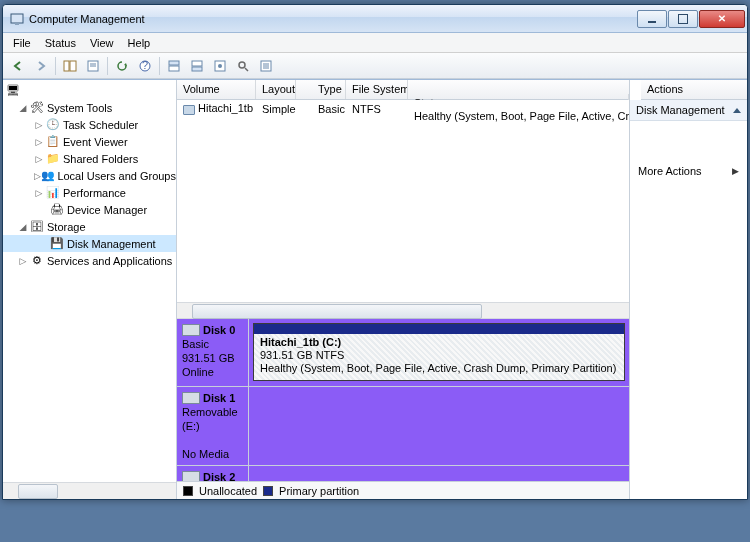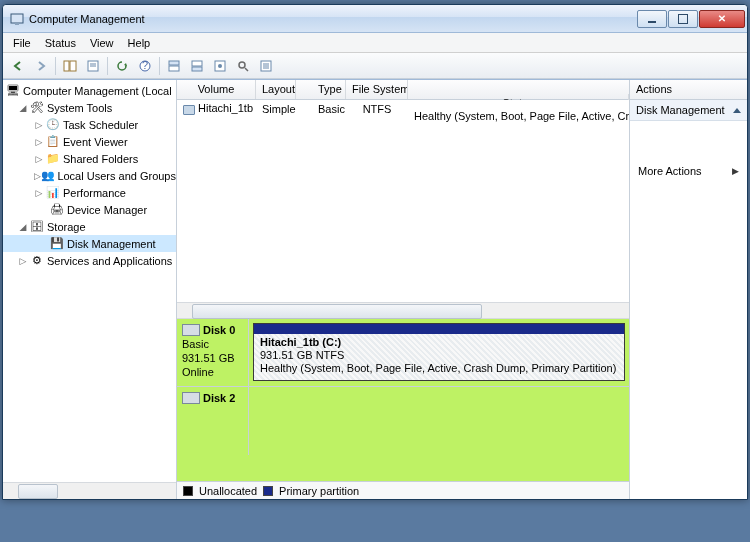--- a/index.html
+++ b/index.html
@@ -28,45 +28,45 @@
 .tree { width:174px; border-right:1px solid #c7d0da; display:flex; flex-direction:column; background:#fff; min-height:0;}
 .tree-content { flex:1; overflow:hidden; padding-top:2px;}
 .tree-row { display:flex; align-items:center; height:17px; padding-left:2px; white-space:nowrap;}
 .tree-row.selected { background:#cce8ff;}
 .twisty { width:12px; text-align:center; color:#6a6a6a; font-size:9px; cursor:default;}
 .ticon { width:16px; height:14px; display:flex; align-items:center; justify-content:center; margin-right:2px; font-size:11px;}
 .ind1{padding-left:14px;} .ind2{padding-left:30px;} .ind3{padding-left:46px;}
 
 .center { flex:1; display:flex; flex-direction:column; border-right:1px solid #c7d0da; min-width:0; min-height:0;}
 .listhdr { height:20px; background:linear-gradient(#fdfdfe,#eef0f3); border-bottom:1px solid #c7d0da; display:flex;}
-.col { border-right:1px solid #d6dadf; padding:3px 6px; overflow:hidden; white-space:nowrap;text-align:center;}
+.col { border-right:1px solid #d6dadf; padding:3px 6px; overflow:hidden; white-space:nowrap;}
 .c-vol{width:79px;} .c-lay{width:40px;} .c-typ{width:34px;margin-left:16px;} .c-fs{width:62px;} .c-st{flex:1;margin-top:14px;}
 
 .listbody { height:202px; overflow:hidden; background:#fff;}
 .listrow { display:flex; height:17px; align-items:center;}
 .listrow .col { border:none; padding:1px 6px;}
 .vol-icon { width:12px; height:10px; background:#c8d8e8; border:1px solid #6a89ab; border-radius:1px; display:inline-block; margin-right:3px; vertical-align:middle;}
 
 .hscroll { height:17px; background:#f0f0f0; border-top:1px solid #d6dadf; border-bottom:1px solid #d6dadf; position:relative;}
 .hthumb { position:absolute; height:15px; top:1px; background:linear-gradient(#f4f6f9,#dde4ec); border:1px solid #b8c2cd; border-radius:2px;}
 
-.diskpane { flex:1; background:#bef264; overflow:hidden;}
+.diskpane { flex:1; background:#8b5cf6; overflow:hidden;}
 .diskrow { display:flex; border-bottom:1px solid #c7d0da; min-height:68px;}
 .diskinfo { width:72px; border-right:1px solid #c7d0da; padding:4px 5px; line-height:14px;}
 .diskinfo .dicon{ width:18px; height:12px; background:#d6dde5; border:1px solid #7a8a9a; display:inline-block; margin-right:3px; vertical-align:-2px;}
 .diskvols { flex:1; padding:4px;}
 .volbox { border:1px solid #3a3a3a; height:58px; display:flex; flex-direction:column;}
 .volbar { height:10px; background:#1a2a8a;}
 .volbody { flex:1; padding:2px 6px; line-height:13px; background:repeating-linear-gradient(45deg,#f8f8f8,#f8f8f8 2px,#e8ecef 2px,#e8ecef 4px);}
 
 .legend { height:18px; border-top:1px solid #c7d0da; display:flex; align-items:center; padding:0 6px; gap:6px; background:#f7f8f9;}
 .swatch { width:10px; height:10px; border:1px solid #444; }
 
 .actions { width:117px; display:flex; flex-direction:column; background:#fff;}
-.acthdr { height:20px; background:linear-gradient(#fdfdfe,#eef0f3); border-bottom:1px solid #c7d0da; padding:3px 6px; font-weight:normal;}
+.acthdr { height:20px; background:linear-gradient(#fdfdfe,#eef0f3); border-bottom:1px solid #c7d0da; padding:3px 6px; font-weight:normal;margin-left:11px;}
 .actsub { padding:4px 6px; background:#eef3fa; border-bottom:1px solid #d6dfe9; display:flex; justify-content:space-between; align-items:center;}
 .actitem { padding:4px 8px; display:flex; justify-content:space-between; align-items:center;margin-top:40px;}
 .arrow-up{width:0;height:0;border-left:4px solid transparent;border-right:4px solid transparent;border-bottom:5px solid #3a5a7a;}
 .arrow-r{color:#3a3a3a;font-size:9px;}
 
 .btm-scroll { height:17px; background:#f0f0f0; border-top:1px solid #d6dadf; position:relative;}
 </style>
 </head>
 <body>
 
@@ -166,21 +166,20 @@
         </svg>
       </div>
   </div>
 
   <div class="body">
 
     <div class="tree">
       <div class="tree-content">
         <div class="tree-row">
           <span class="ticon">🖥</span>
-          <span>Computer Management (Local</span>
         </div>
         <div class="tree-row ind1">
           <span class="twisty">◢</span>
           <span class="ticon">🛠</span>
           <span>System Tools</span>
         </div>
         <div class="tree-row ind2">
           <span class="twisty">▷</span>
           <span class="ticon">🕒</span>
           <span>Task Scheduler</span>
@@ -263,20 +262,29 @@
               <div class="volbar"></div>
               <div class="volbody">
                 <b>Hitachi_1tb  (C:)</b><br>
                 <span>931.51 GB NTFS</span><br>
                 <span>Healthy (System, Boot, Page File, Active, Crash Dump, Primary Partition)</span>
               </div>
             </div>
           </div>
         </div>
 
+        <div class="diskrow">
+          <div class="diskinfo">
+            <div><span class="dicon"></span><b>Disk 1</b></div>
+            <div>Removable (E:)</div>
+            <br>
+            <div>No Media</div>
+          </div>
+          <div class="diskvols"></div>
+        </div>
 
         <div class="diskrow" style="border-bottom:none;">
           <div class="diskinfo">
             <div><span class="dicon"></span><b>Disk 2</b></div>
             <br>
             
           </div>
           <div class="diskvols"></div>
         </div>
       </div>

